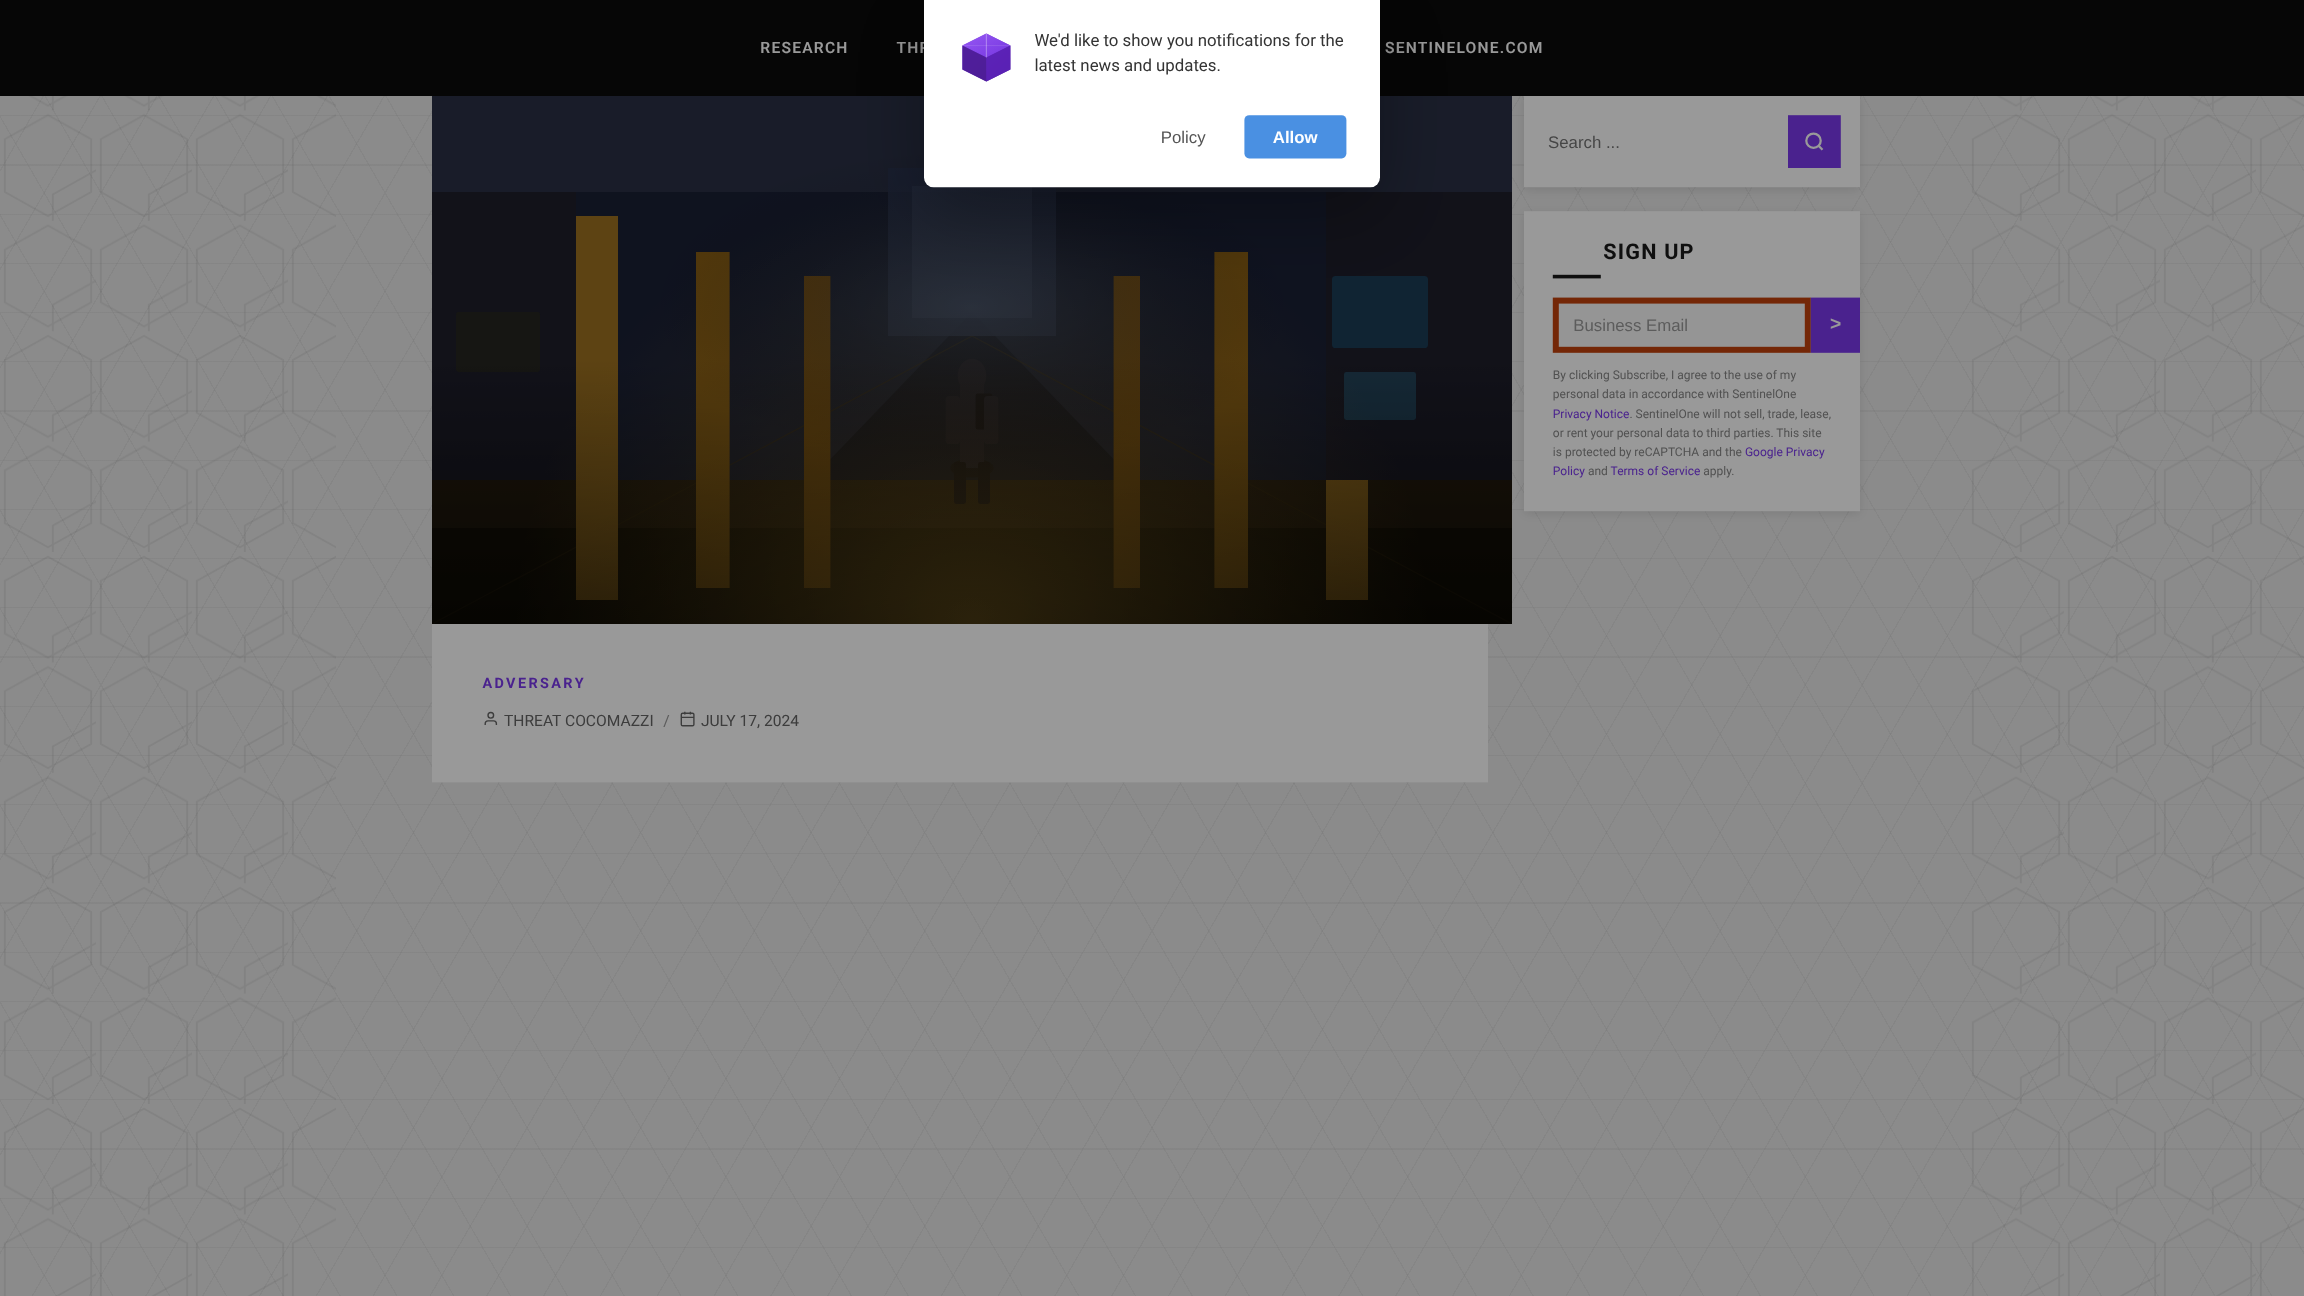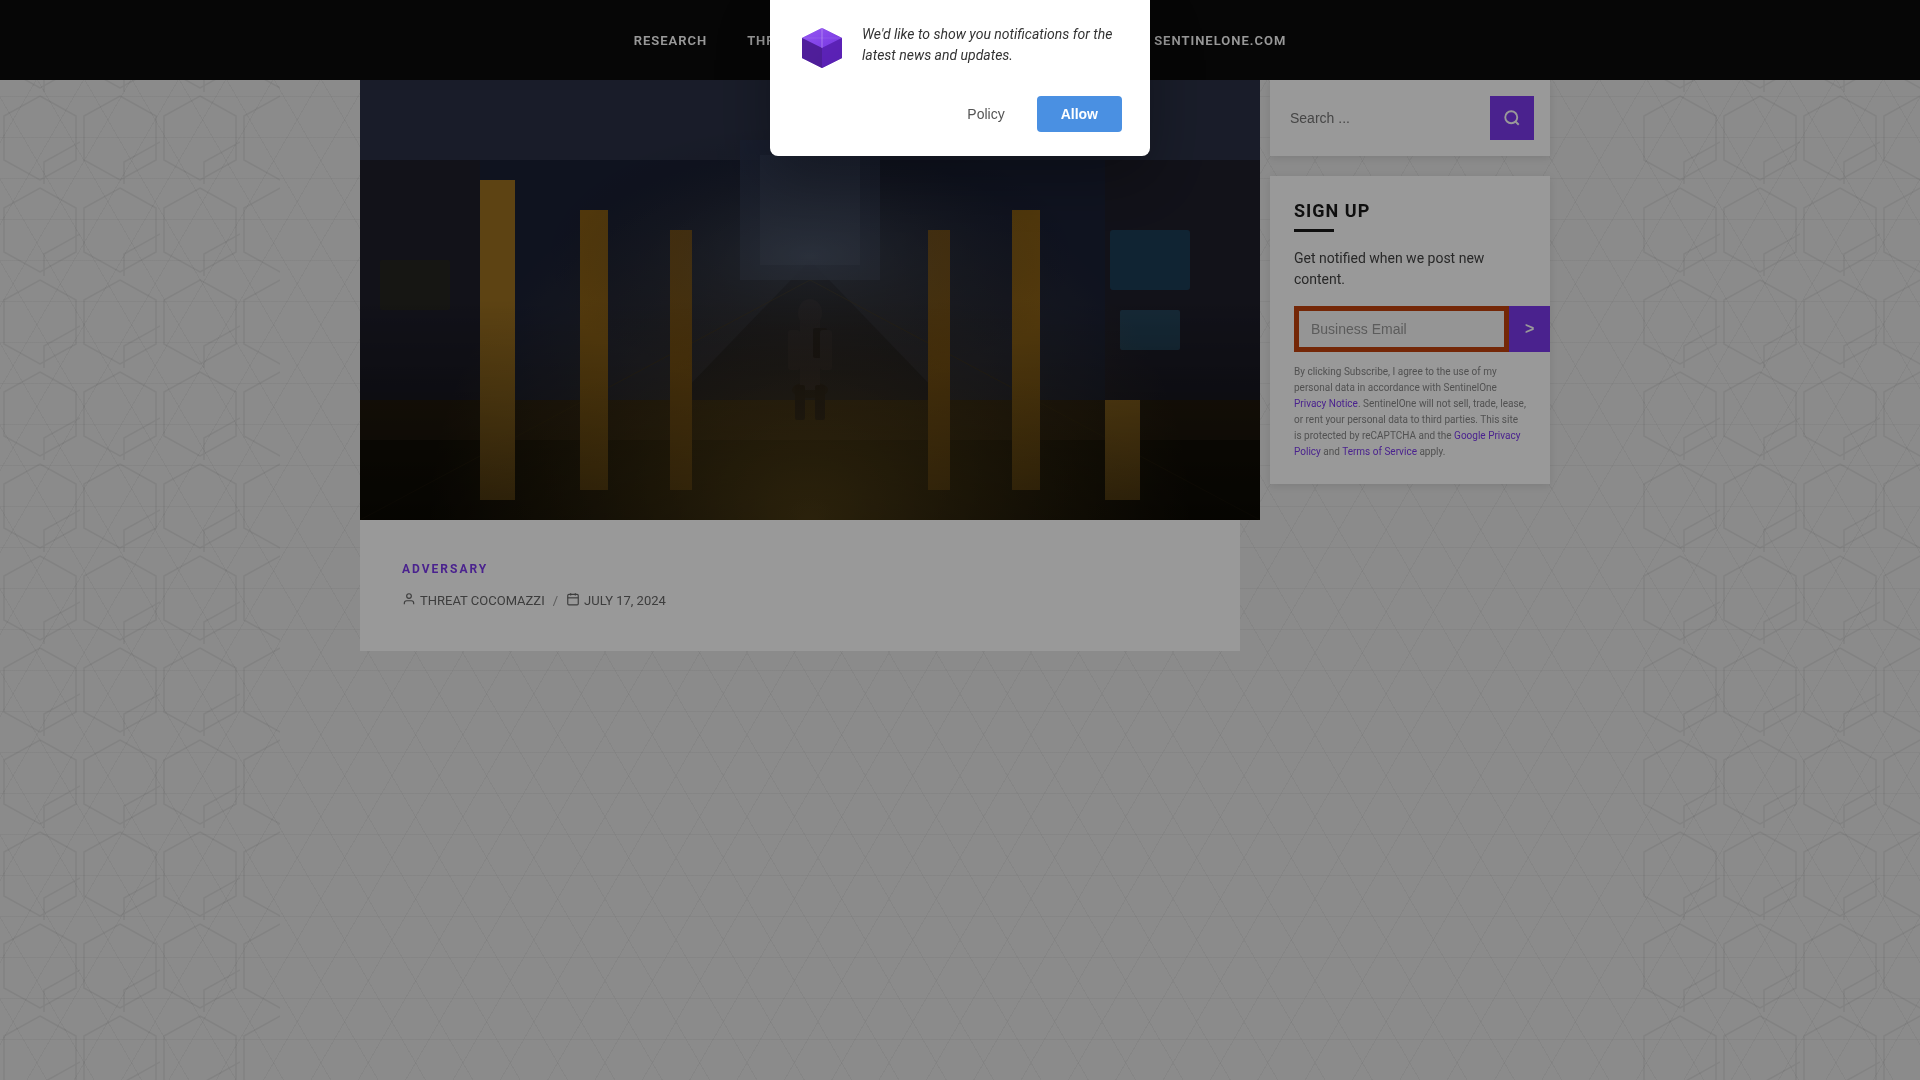--- a/index.html
+++ b/index.html
@@ -236,20 +236,21 @@
       box-shadow: 0 2px 8px rgba(0,0,0,0.1);
     }
 
     .signup-title {
       font-size: 18px;
       font-weight: 700;
       color: #1a1a1a;
       margin-bottom: 8px;
       letter-spacing: 1px;
       text-transform: uppercase;
+      margin-left: 42px;
     }
 
     .signup-divider {
       width: 40px;
       height: 3px;
       background: #1a1a1a;
       margin-bottom: 16px;
     }
 
     .signup-desc {
@@ -340,21 +341,20 @@
       flex-shrink: 0;
     }
 
     .modal-icon svg {
       width: 48px;
       height: 48px;
     }
 
     .modal-text {
       flex: 1;
-      font-style: italic;
     }
 
     .modal-message {
       font-size: 14px;
       color: #333;
       line-height: 1.5;
     }
 
     .modal-actions {
       display: flex;
@@ -578,21 +578,20 @@
               <svg width="18" height="18" viewBox="0 0 24 24" fill="none" stroke="white" stroke-width="2.5">
                   <circle cx="11" cy="11" r="8"></circle>
                   <line x1="21" y1="21" x2="16.65" y2="16.65"></line>
                 </svg>
             </button>
           </div>
 
           <div class="signup-box">
             <div class="signup-title">SIGN UP</div>
             <div class="signup-divider"></div>
-            <p class="signup-desc">Get notified when we post new content.</p>
             <div class="email-row">
               <input class="email-input" type="email" placeholder="Business Email" style="">
               <button class="submit-btn">&gt;</button>
             </div>
             <p class="signup-disclaimer">
               <span>By clicking Subscribe, I agree to the use of my personal data in accordance with SentinelOne </span><a href="#">Privacy Notice</a><span>. SentinelOne will not sell, trade, lease, or rent your personal data to third parties. This site is protected by reCAPTCHA and the </span><a href="#">Google Privacy Policy</a><span> and </span><a href="#">Terms of Service</a><span> apply.</span>
             </p>
           </div>
 
         </div>

